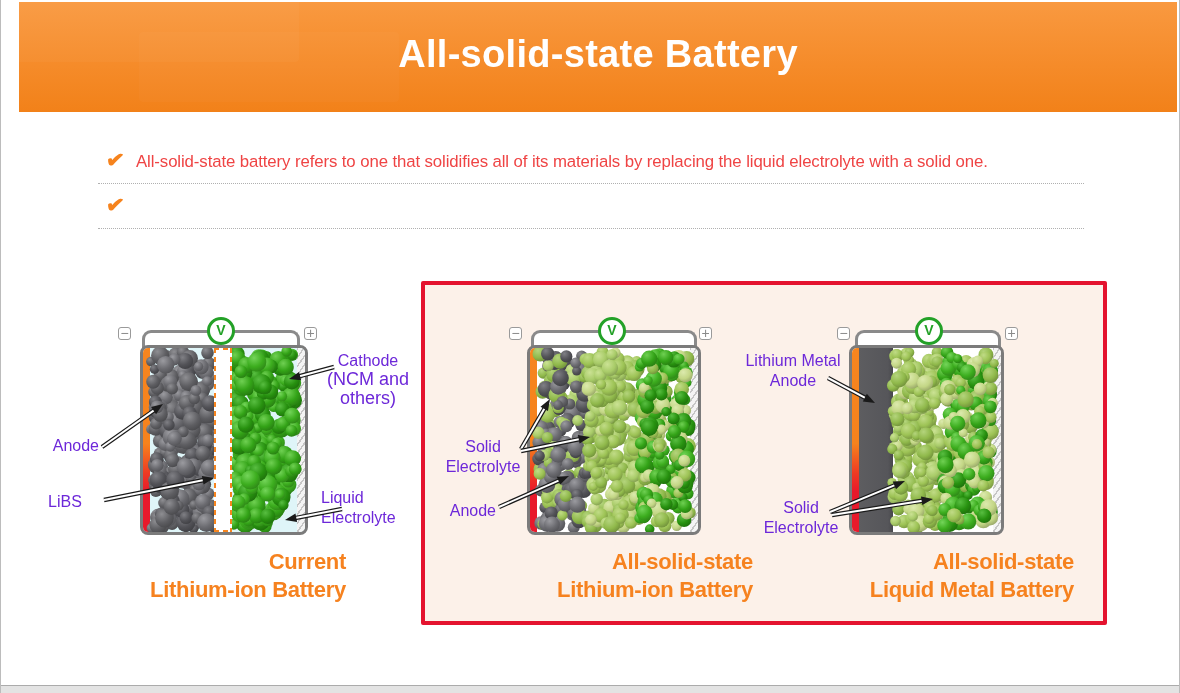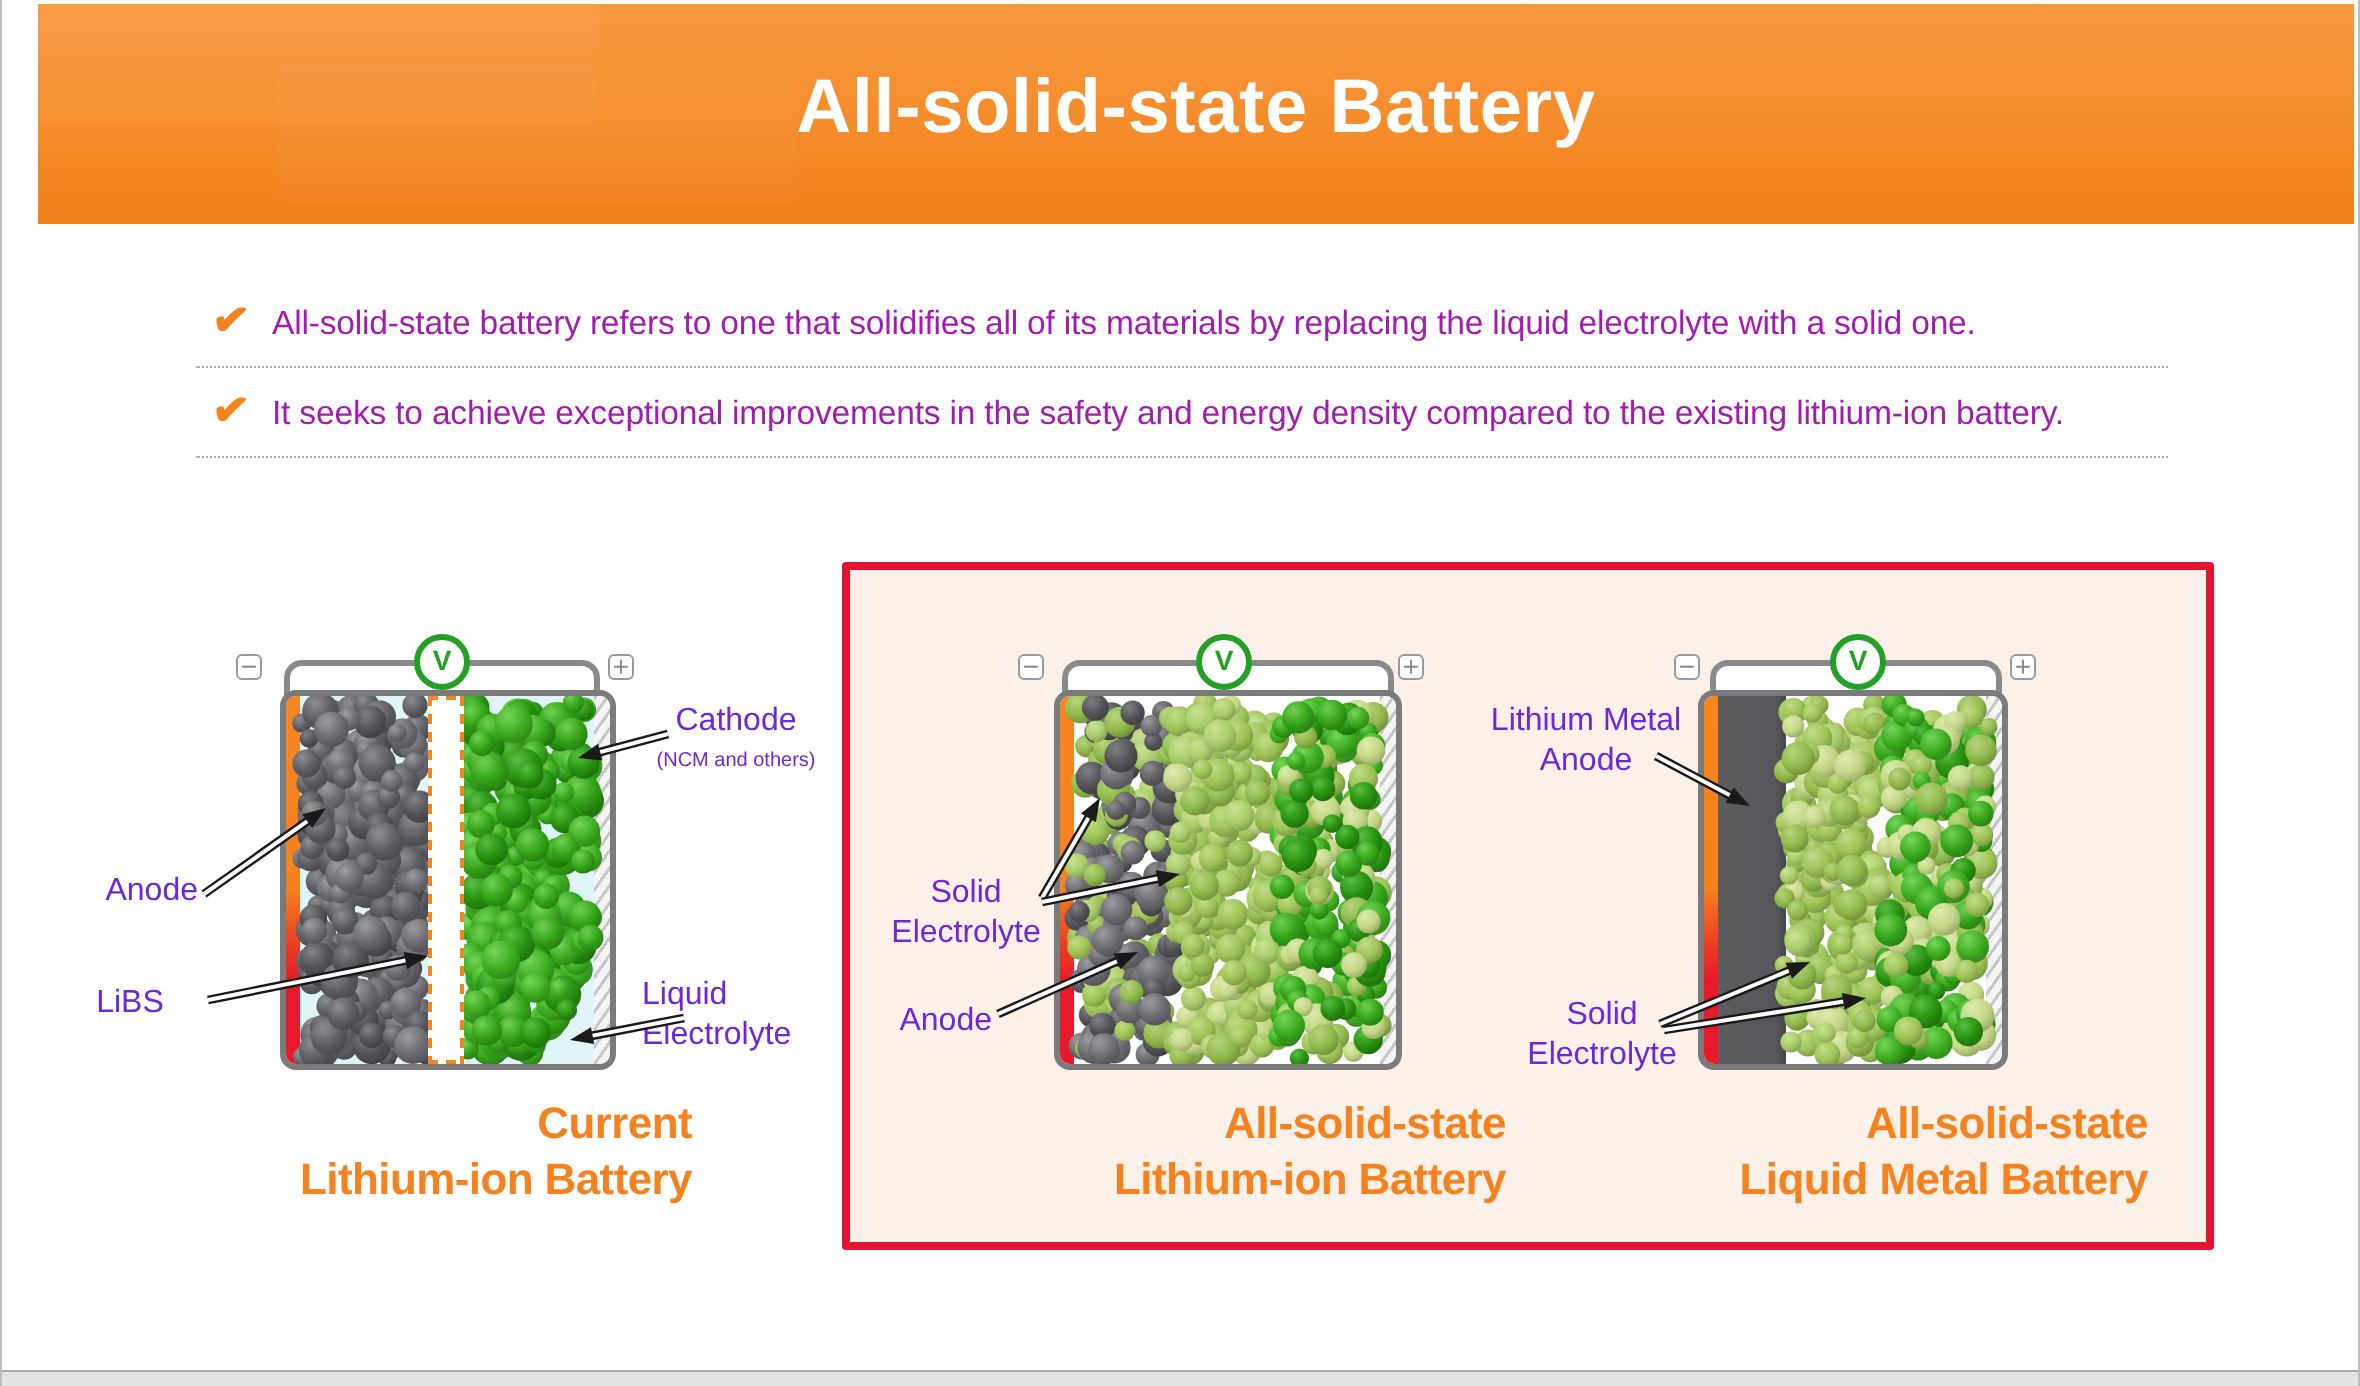--- a/index.html
+++ b/index.html
@@ -4,37 +4,37 @@
 <style>
 *{margin:0;padding:0;box-sizing:border-box}
 html,body{width:1180px;height:693px}
 body{font-family:"Liberation Sans",sans-serif;background:#fff;position:relative;overflow:hidden}
 .page{position:absolute;inset:0;background:#fff;border-left:1px solid #bcbcbc;border-right:1px solid #bcbcbc}
 .header{position:absolute;left:18px;top:2px;right:2px;height:110px;background:linear-gradient(180deg,#F99940 0%,#F28119 100%);overflow:hidden}
 .hp{position:absolute;background:#fff;border-radius:4px}
 .header h1{position:absolute;width:100%;text-align:center;top:31px;font-size:38px;font-weight:bold;color:#fff;letter-spacing:.3px}
 .bullet{position:absolute;left:97px;width:986px;height:43px;border-bottom:1px dotted #b0b0b0;display:flex;align-items:center;padding-left:38px}
 .bullet .check{position:absolute;left:8px;top:50%;transform:translateY(-56%) rotate(6deg);font-size:22px;color:#F6831D;font-weight:bold}
-.bullet .btxt{font-size:16.8px;color:#a21caf;letter-spacing:-0.1px}
+.bullet .btxt{font-size:16.8px;color:#ef4444;letter-spacing:-0.1px}
 .redbox{position:absolute;left:420px;top:281px;width:686px;height:344px;border:4px solid #E4132F;background:#FCF1E9;border-radius:2px}
 .term{position:absolute;width:13px;height:13px;border:1px solid #9a9a9a;border-radius:3px;background:#fff;color:#8a8a8a;font-size:14px;line-height:10px;text-align:center}
 .cap{position:absolute;top:330px;height:24px;border:3px solid #8a8a8a;border-bottom:none;border-radius:9px 9px 0 0;background:#fff}
 .vmeter{position:absolute;top:317px;width:28px;height:28px;border:3.5px solid #23A127;border-radius:50%;background:#fff;color:#23A127;font-weight:bold;font-size:14px;text-align:center;line-height:20px}
 .cell{position:absolute;top:345px;height:190px;border:3px solid #7b7b7b;border-radius:8px;overflow:hidden}
 .strip{position:absolute;left:0;top:0;bottom:0;width:7px;background:linear-gradient(180deg,#F6851F 0%,#F6821D 52%,#EE3A23 68%,#E8192B 78%,#E8192B 100%)}
 .hatch{position:absolute;right:0;top:0;bottom:0;width:8px;background:repeating-linear-gradient(125deg,#c6c6c6 0 1.5px,#f4f4f4 1.5px 5px)}
 .sep{position:absolute;top:0;bottom:0;background:#fff}
 .sep .dl,.sep .dr{position:absolute;top:0;bottom:0;width:2px;background:repeating-linear-gradient(180deg,#F6851F 0 5px,rgba(0,0,0,0) 5px 9px)}
 .sep .dl{left:0}.sep .dr{right:0}
 .sep .dt,.sep .db{position:absolute;left:0;right:0;height:2px;background:repeating-linear-gradient(90deg,#F6851F 0 5px,rgba(0,0,0,0) 5px 9px)}
 .sep .dt{top:0}.sep .db{bottom:0}
 .grayblock{position:absolute;top:0;bottom:0;background:linear-gradient(90deg,#5d5d60 0%,#56565a 85%,#48484c 100%)}
 .psvg{position:absolute;left:0;top:0}
 .lbl{position:absolute;font-size:16px;color:#6d28d9;line-height:19.5px;white-space:pre-line}
-.lbl .sub{font-size:10px}
+.lbl .sub{font-size:18px}
 .btitle{position:absolute;text-align:right;font-weight:bold;font-size:22px;color:#F6821F;line-height:28px;letter-spacing:-0.3px}
 .bottomstrip{position:absolute;left:0;right:0;bottom:0;height:8px;background:#E3E3E3;border-top:1px solid #ababab}
 #arrows{position:absolute;left:0;top:0;pointer-events:none}
 </style>
 </head>
 <body>
 
 <div class="page">
 
   <div class="header">
@@ -42,21 +42,20 @@
     <div class="hp" style="left:120px;top:30px;width:260px;height:70px;opacity:.025"></div>
     <h1>All-solid-state Battery</h1>
   </div>
 
   <div class="bullet" style="top:141px">
     <span class="check">✔</span>
     <span class="btxt">All-solid-state battery refers to one that solidifies all of its materials by replacing the liquid electrolyte with a solid one.</span>
   </div>
   <div class="bullet" style="top:186px">
     <span class="check">✔</span>
-    <span class="btxt">It seeks to achieve exceptional improvements in the safety and energy density compared to the existing lithium-ion battery.</span>
   </div>
 
   <div class="redbox"></div>
 
   <div>
     <div class="term" style="left:117px;top:327px">−</div>
     <div class="term" style="left:303px;top:327px">+</div>
     <div class="cap" style="left:141px;width:158px"></div>
     <div class="vmeter" style="left:206px">V</div>
     <div class="cell" style="left:139px;width:168px;background:#DFF5F8">

